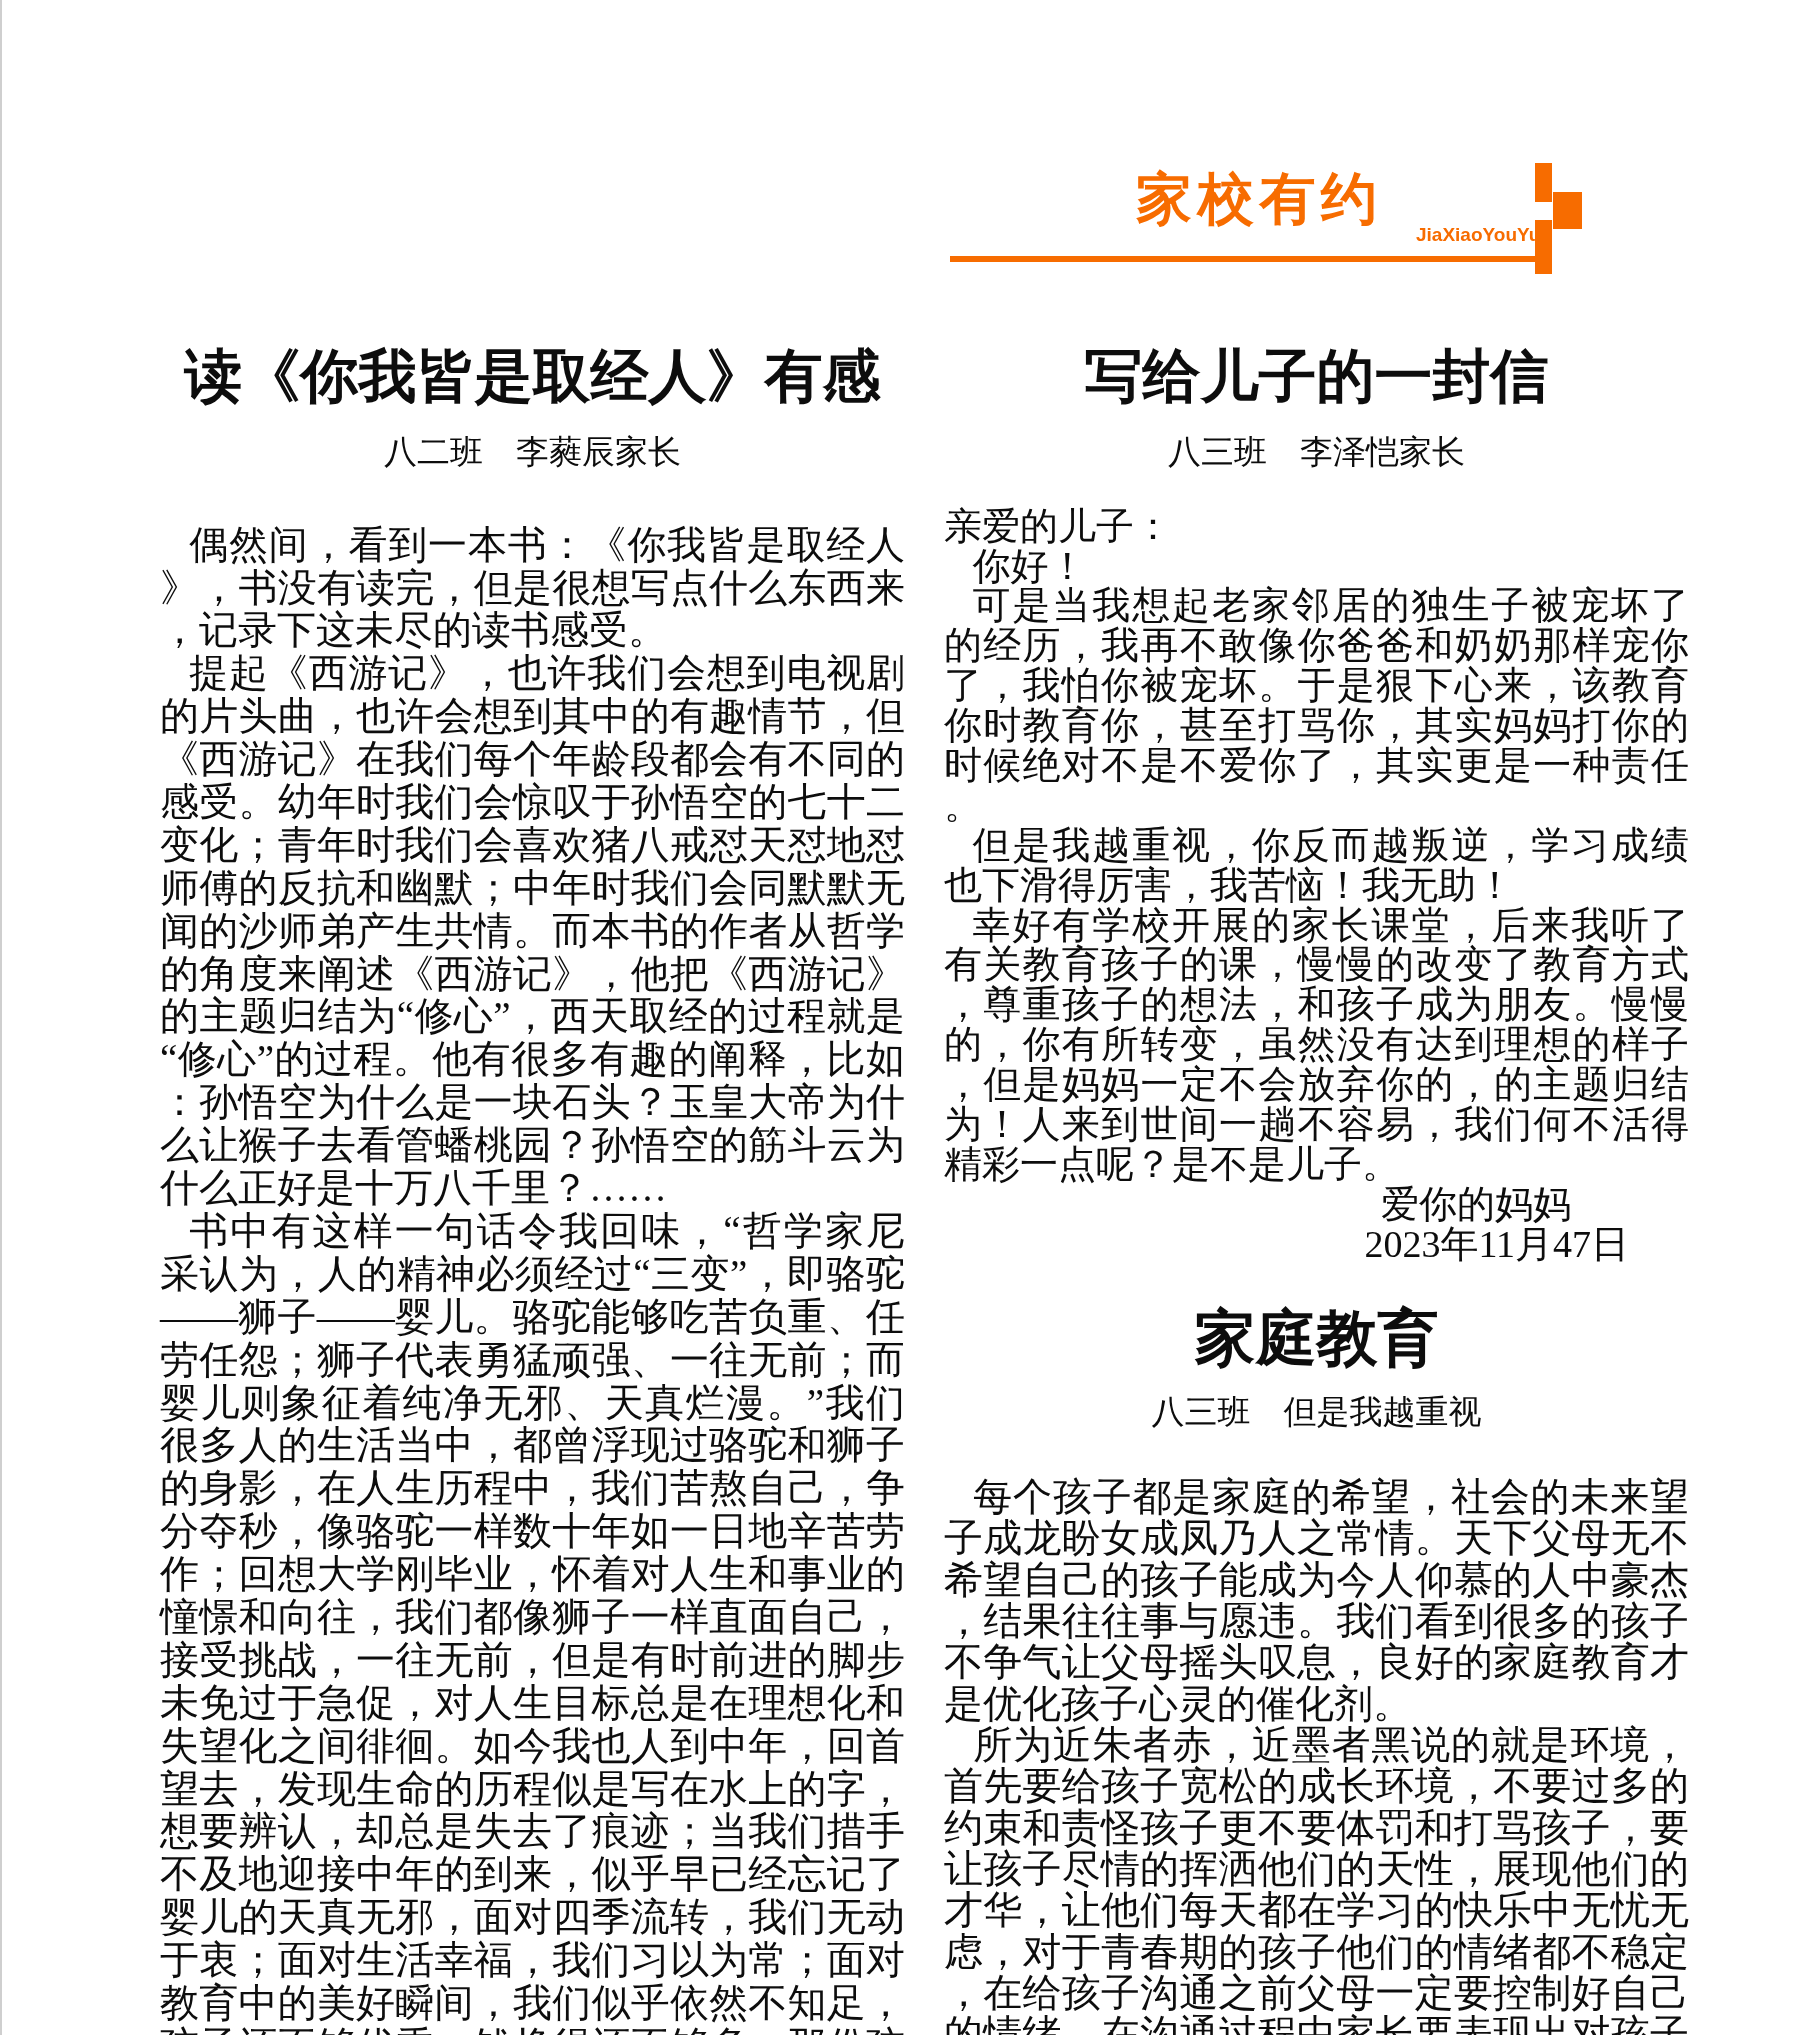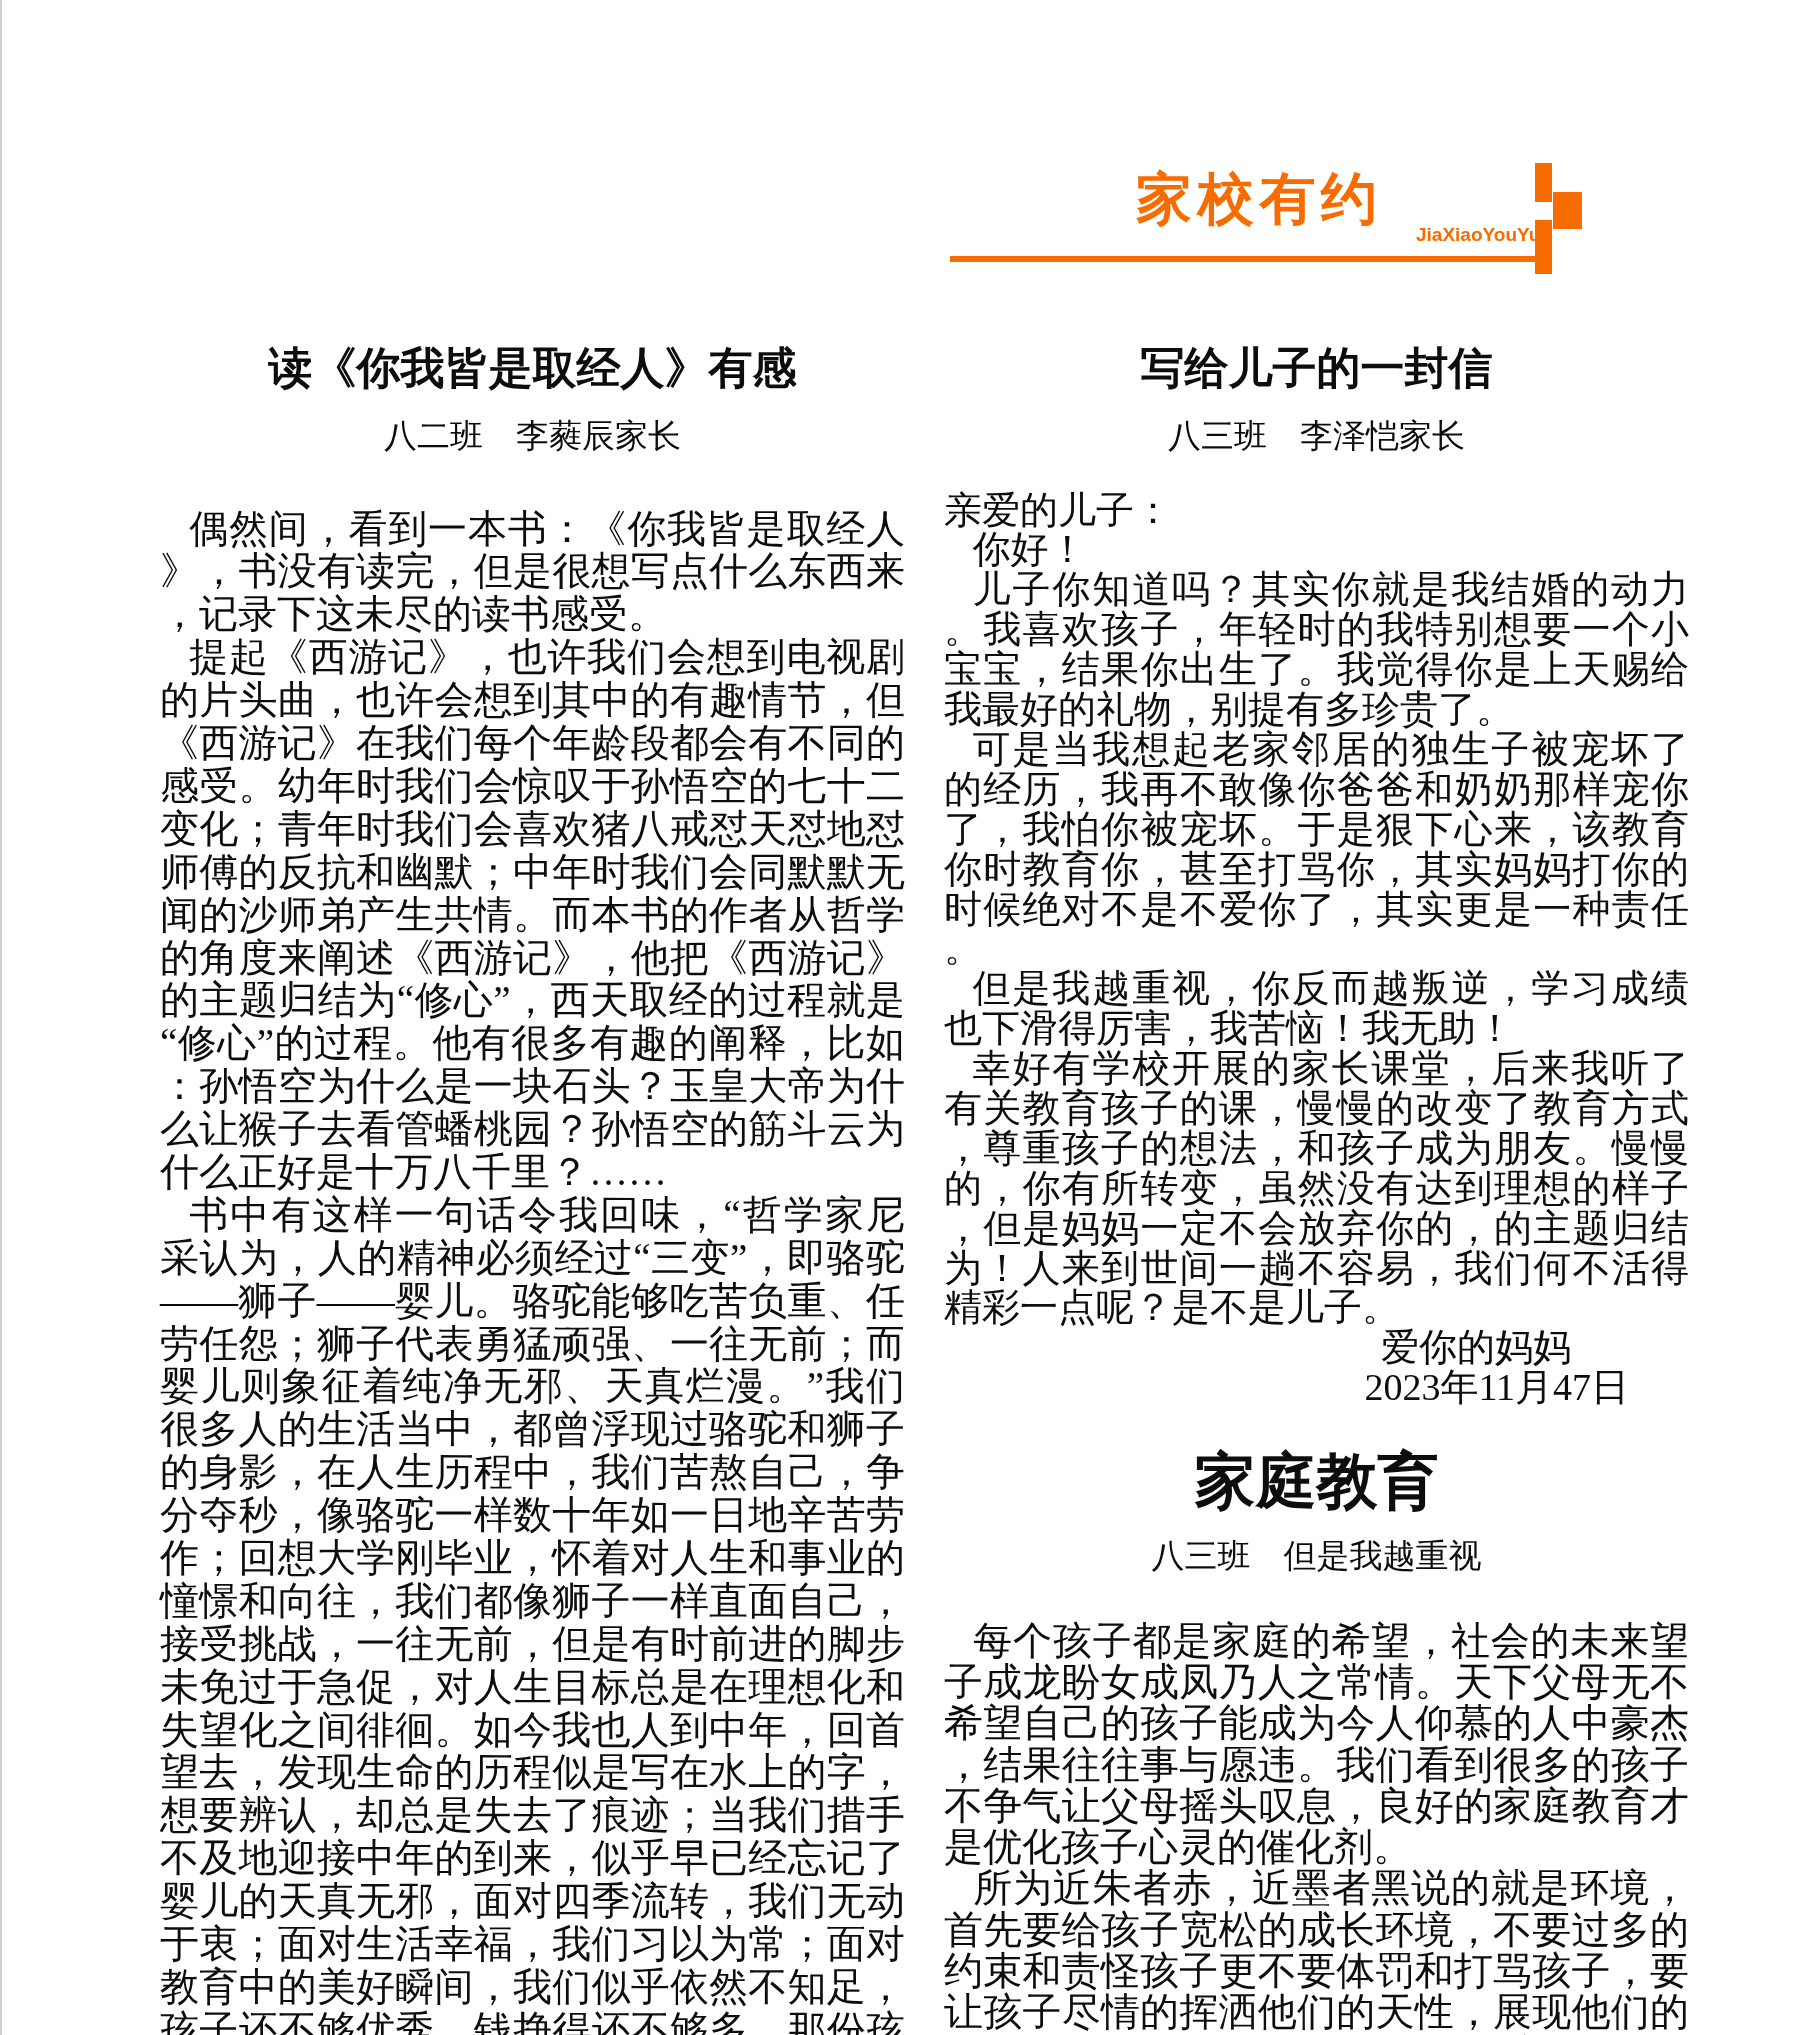--- a/index.html
+++ b/index.html
@@ -53,21 +53,21 @@
   .blk-2 { left: 1553px; top: 192px; width: 28.5px; height: 37px; }
   .blk-3 { left: 1535px; top: 220px; width: 17px; height: 54px; }
 
   
   .col { position: absolute; top: 344px; width: 745px; }
   .col-left  { left: 160px; }
   .col-right { left: 944px; }
 
   .art-title {
     margin: 0;
-    font-size: 44px;
+    font-size: 58px;
     font-weight: bold;
     text-align: center;
     line-height: 1.15;
     white-space: nowrap;
   }
   .byline {
     margin-top: 19px;
     font-size: 33px;
     text-align: center;
   }
@@ -123,21 +123,20 @@
   </section>
 
   <section class="col col-right">
 
     <article class="letter">
       <h1 class="art-title">写给儿子的一封信</h1>
       <div class="byline">八三班　李泽恺家长</div>
       <div class="body">
         <p class="salutation">亲爱的儿子：</p>
         <p>你好！</p>
-        <p>儿子你知道吗？其实你就是我结婚的动力。我喜欢孩子，年轻时的我特别想要一个小宝宝，结果你出生了。我觉得你是上天赐给我最好的礼物，别提有多珍贵了。</p>
         <p>可是当我想起老家邻居的独生子被宠坏了的经历，我再不敢像你爸爸和奶奶那样宠你了，我怕你被宠坏。于是狠下心来，该教育你时教育你，甚至打骂你，其实妈妈打你的时候绝对不是不爱你了，其实更是一种责任。</p>
         <p>但是我越重视，你反而越叛逆，学习成绩也下滑得厉害，我苦恼！我无助！</p>
         <p>幸好有学校开展的家长课堂，后来我听了有关教育孩子的课，慢慢的改变了教育方式，尊重孩子的想法，和孩子成为朋友。慢慢的，你有所转变，虽然没有达到理想的样子，但是妈妈一定不会放弃你的，的主题归结为！人来到世间一趟不容易，我们何不活得精彩一点呢？是不是儿子。</p>
         <p class="signoff">爱你的妈妈</p>
         <p class="letter-date">2023年11月47日</p>
       </div>
     </article>
 
     <article class="family">
       <h1 class="art-title family-title">家庭教育</h1>

